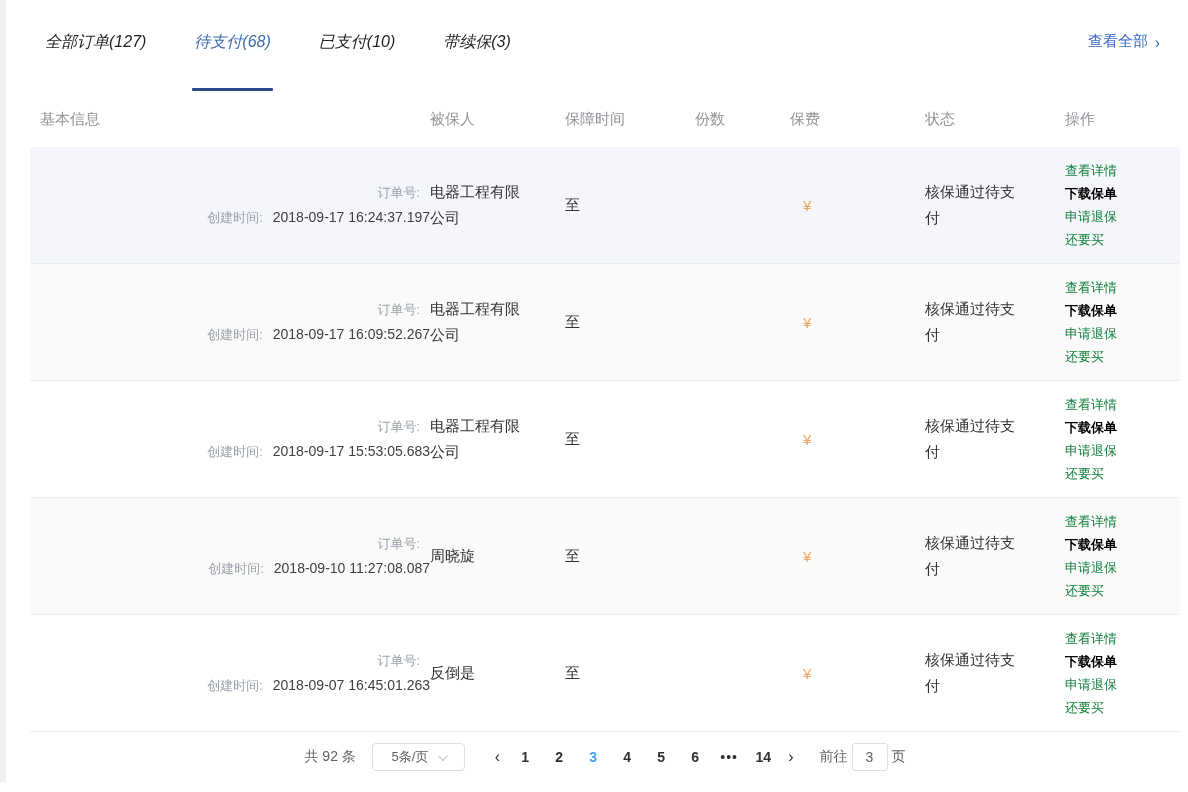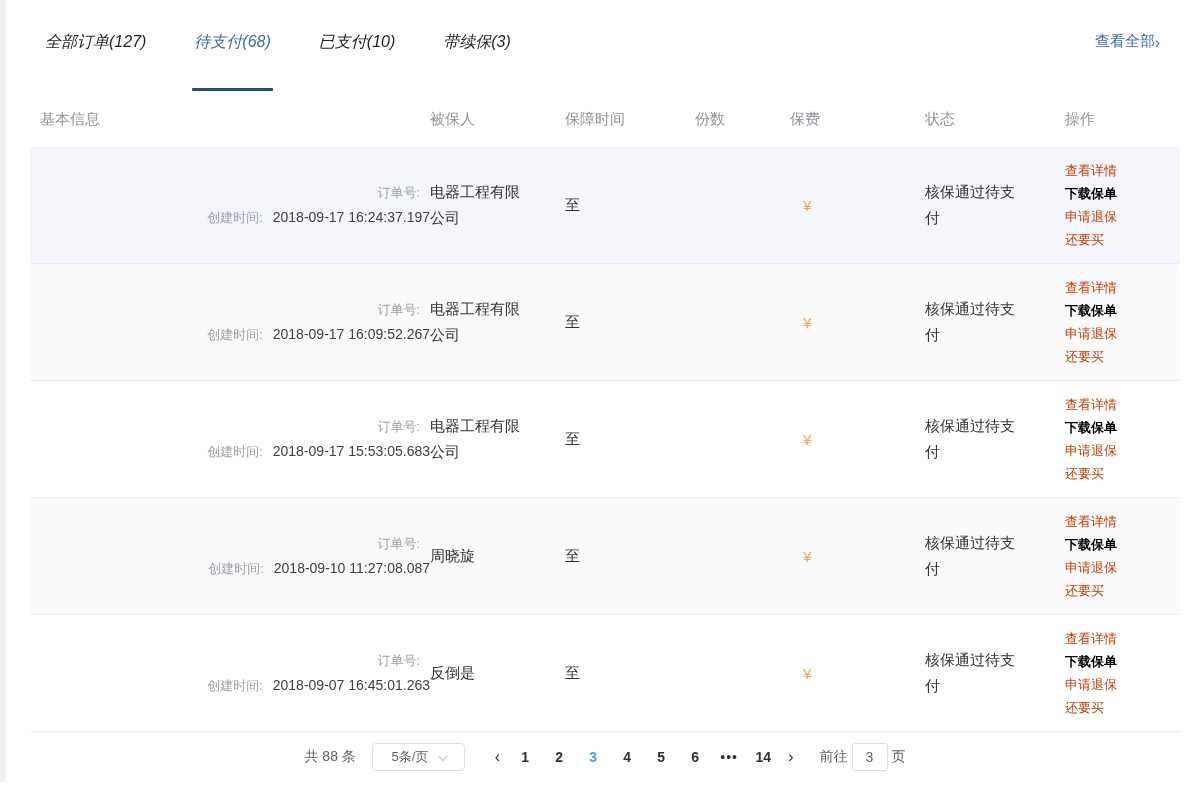--- a/index.html
+++ b/index.html
@@ -23,21 +23,21 @@
     margin-right: 48px;
     font-size: 16px; color:#1f1f1f; cursor:pointer; white-space:nowrap;font-style:italic;
   }
   .tab.active { color:#3b6bb5; }
   .tab.active::after {
     content:""; position:absolute; left:-2px; right:-2px; bottom:0;
     height:3px; background:#274a88; border-radius:1px;
   }
   .view-all {
     margin-left:auto; font-size:15px; color:#3a6ac4; cursor:pointer;
-    display:flex; align-items:center; white-space:nowrap;
+    display:flex; align-items:center; gap:7px; white-space:nowrap;
   }
   .view-all .chev { font-size:15px; transform:scaleY(1.15); }
 
   
   .table { width:1150px; margin-left:30px; }
   .grid {
     display:grid;
     grid-template-columns: 400px 135px 130px 95px 135px 140px 115px;
     align-items:center;
   }
@@ -53,21 +53,21 @@
   .basic { padding-left:30px;text-align:right; }
   .kv { font-size:13px; line-height:25px; color:#9aa0a8; }
   .kv .k { margin-right:10px; }
   .kv .v { color:#404040; font-size:14px; }
 
   .cell-main { font-size:15px; color:#333; line-height:26px; }
   .insured span, .status span { display:inline-block; width:98px; }
   .premium { color:#f5a35c; font-size:15px; padding-left:13px; }
 
   .ops { font-size:13px; line-height:23px; padding-left:-7px; }
-  .ops a { display:block; color:#c2410c; text-decoration:none; cursor:pointer; }
+  .ops a { display:block; color:#15803d; text-decoration:none; cursor:pointer; }
   .ops a.strong { color:#000000; font-weight:bold; }
 
   
   .pagebar {
     height:50px; width:1150px; margin-left:30px;
     display:flex; align-items:center; justify-content:center;
     font-size:14px; color:#606266;
   }
   .total { margin-right:16px; white-space:nowrap; }
   .size-select {
@@ -208,21 +208,21 @@
       <div class="ops">
         <a>查看详情</a>
         <a class="strong">下载保单</a>
         <a>申请退保</a>
         <a>还要买</a>
       </div>
     </div>
   </div>
 
   <div class="pagebar">
-    <span class="total">共 88 条</span>
+    <span class="total">共 92 条</span>
     <div class="size-select">
       <span>5条/页</span>
       <span class="chev-down"></span>
     </div>
     <span class="arrow">‹</span>
     <div class="pages">
       <span class="pnum">1</span>
       <span class="pnum">2</span>
       <span class="pnum active">3</span>
       <span class="pnum">4</span>

